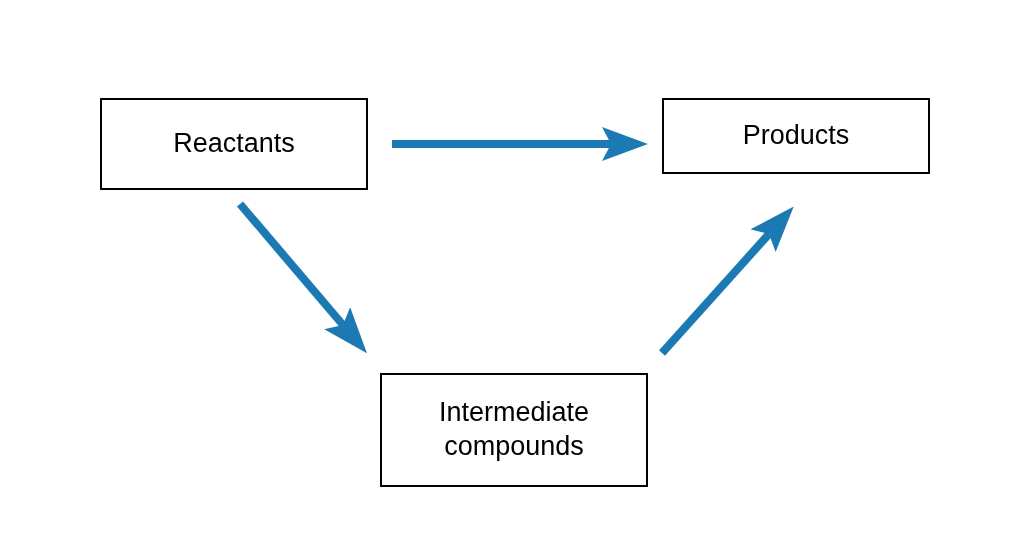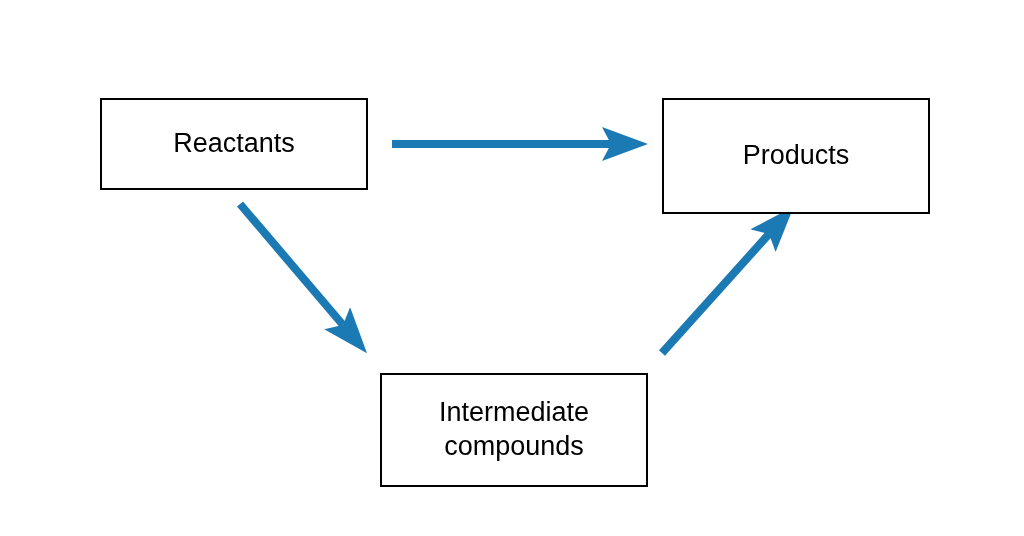--- a/index.html
+++ b/index.html
@@ -34,21 +34,21 @@
     border: 2px solid var(--border, #000000);
     display: flex;
     align-items: center;
     justify-content: center;
     text-align: center;
     font-size: 27px;
     line-height: 1.25;
     color: var(--text, #000000);
   }
   .node-reactants    { left: 100px; top:  98px; width: 268px; height:  92px; }
-  .node-products     { left: 662px; top:  98px; width: 268px; height:  116px; }
+  .node-products     { left: 662px; top:  98px; width: 268px; height:  76px; }
   .node-intermediate { left: 380px; top: 373px; width: 268px; height: 114px; padding: 12px 30px; }
 </style>
 </head>
 <body>
 
 <div class="canvas">
 
   <svg class="arrows" viewBox="0 0 1024 536" xmlns="http://www.w3.org/2000/svg" aria-hidden="true">
     <defs>
       <marker id="head" markerUnits="userSpaceOnUse" markerWidth="50" markerHeight="38" refX="9" refY="17" orient="auto">

